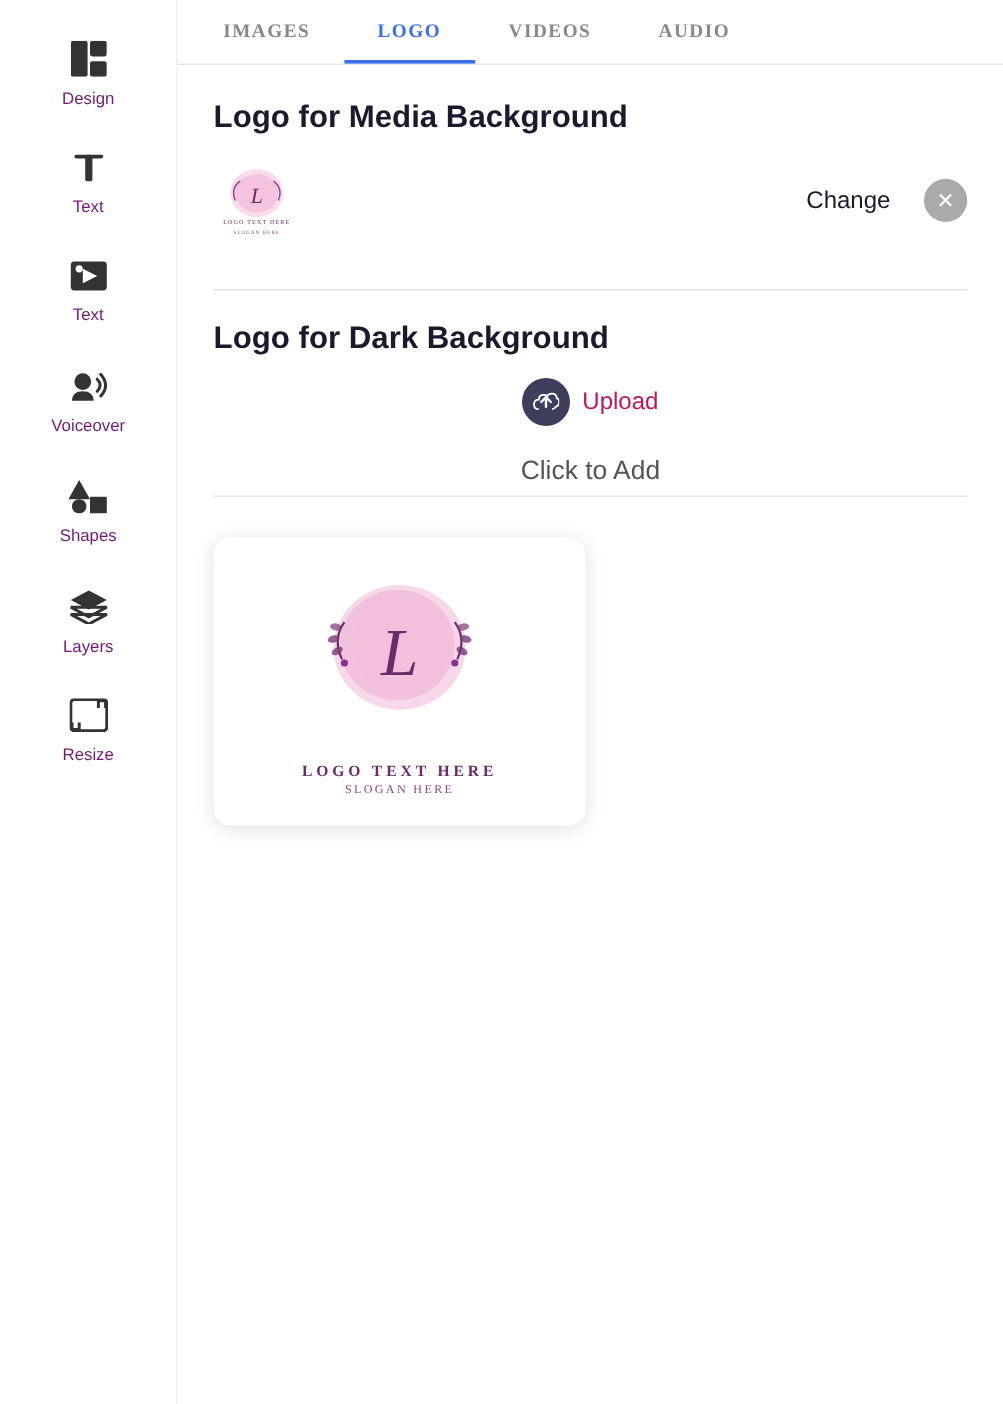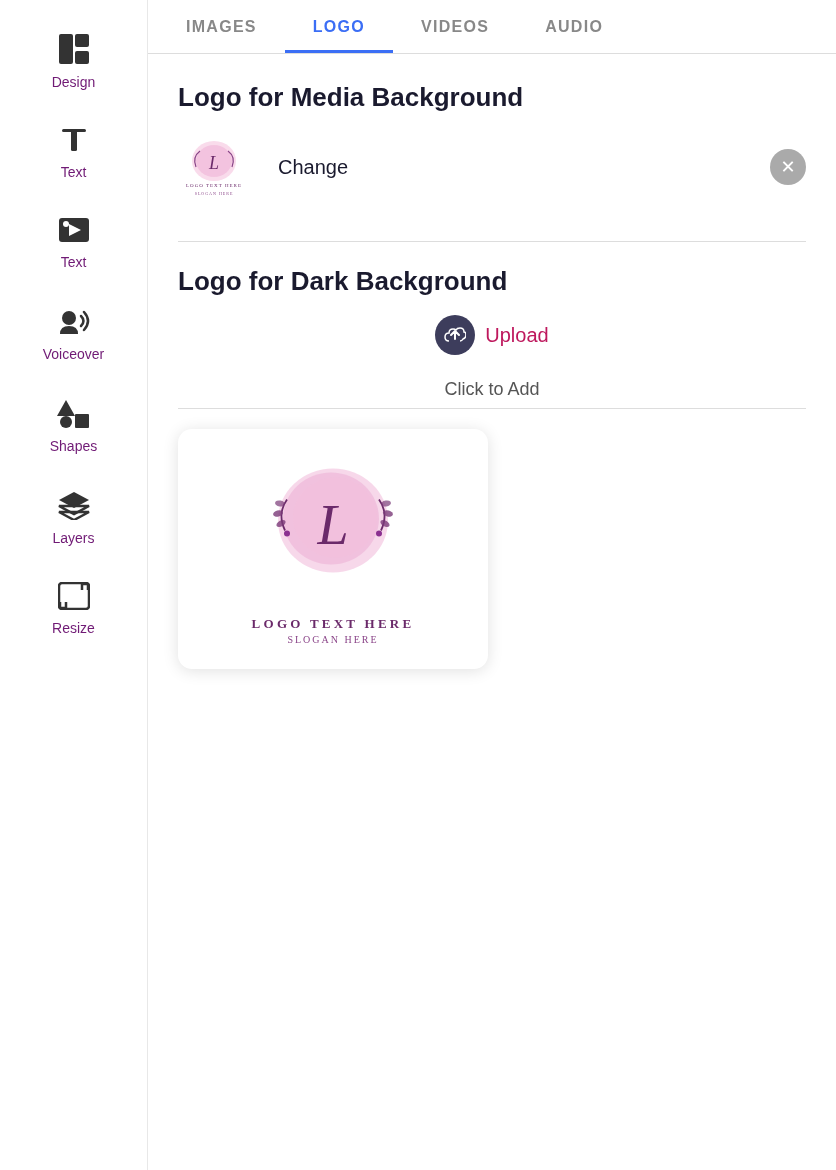--- a/index.html
+++ b/index.html
@@ -77,20 +77,21 @@
 
     .tab {
       padding: 18px 28px 14px;
       font-size: 16px;
       font-weight: 600;
       letter-spacing: 0.08em;
       color: #888;
       cursor: pointer;
       border-bottom: 3px solid transparent;
       text-transform: uppercase;
+      font-family: Liberation Serif, serif;
     }
 
     .tab.active {
       color: #3b6ef5;
       border-bottom: 3px solid #3b6ef5;
     }
 
     
     .content {
       padding: 28px 30px 20px;
@@ -123,21 +124,21 @@
       flex-shrink: 0;
     }
 
     .logo-thumbnail svg {
       width: 68px;
       height: 68px;
     }
 
     .change-btn {
       flex: 1;
-      text-align: left;
+      text-align: right;
       font-size: 20px;
       font-weight: 400;
       color: #1a1a2e;
       cursor: pointer;
       background: none;
       border: none;
       padding: 8px;
     }
 
     .close-btn {
@@ -190,27 +191,27 @@
       background: #3d3d5c;
       border-radius: 50%;
       display: flex;
       align-items: center;
       justify-content: center;
       color: white;
       font-size: 18px;
     }
 
     .click-to-add {
-      font-size: 18px;
+      font-size: 22px;
       color: #555;
       text-align: center;
       width: 100%;
       padding-bottom: 8px;
       border-bottom: 1px solid #ddd;
-      margin-bottom: 20px;
+      margin-bottom: 34px;
     }
 
     
     .logo-preview-card {
       width: 310px;
       height: 240px;
       background: #fff;
       border-radius: 14px;
       box-shadow: 0 2px 16px rgba(0,0,0,0.12);
       display: flex;

